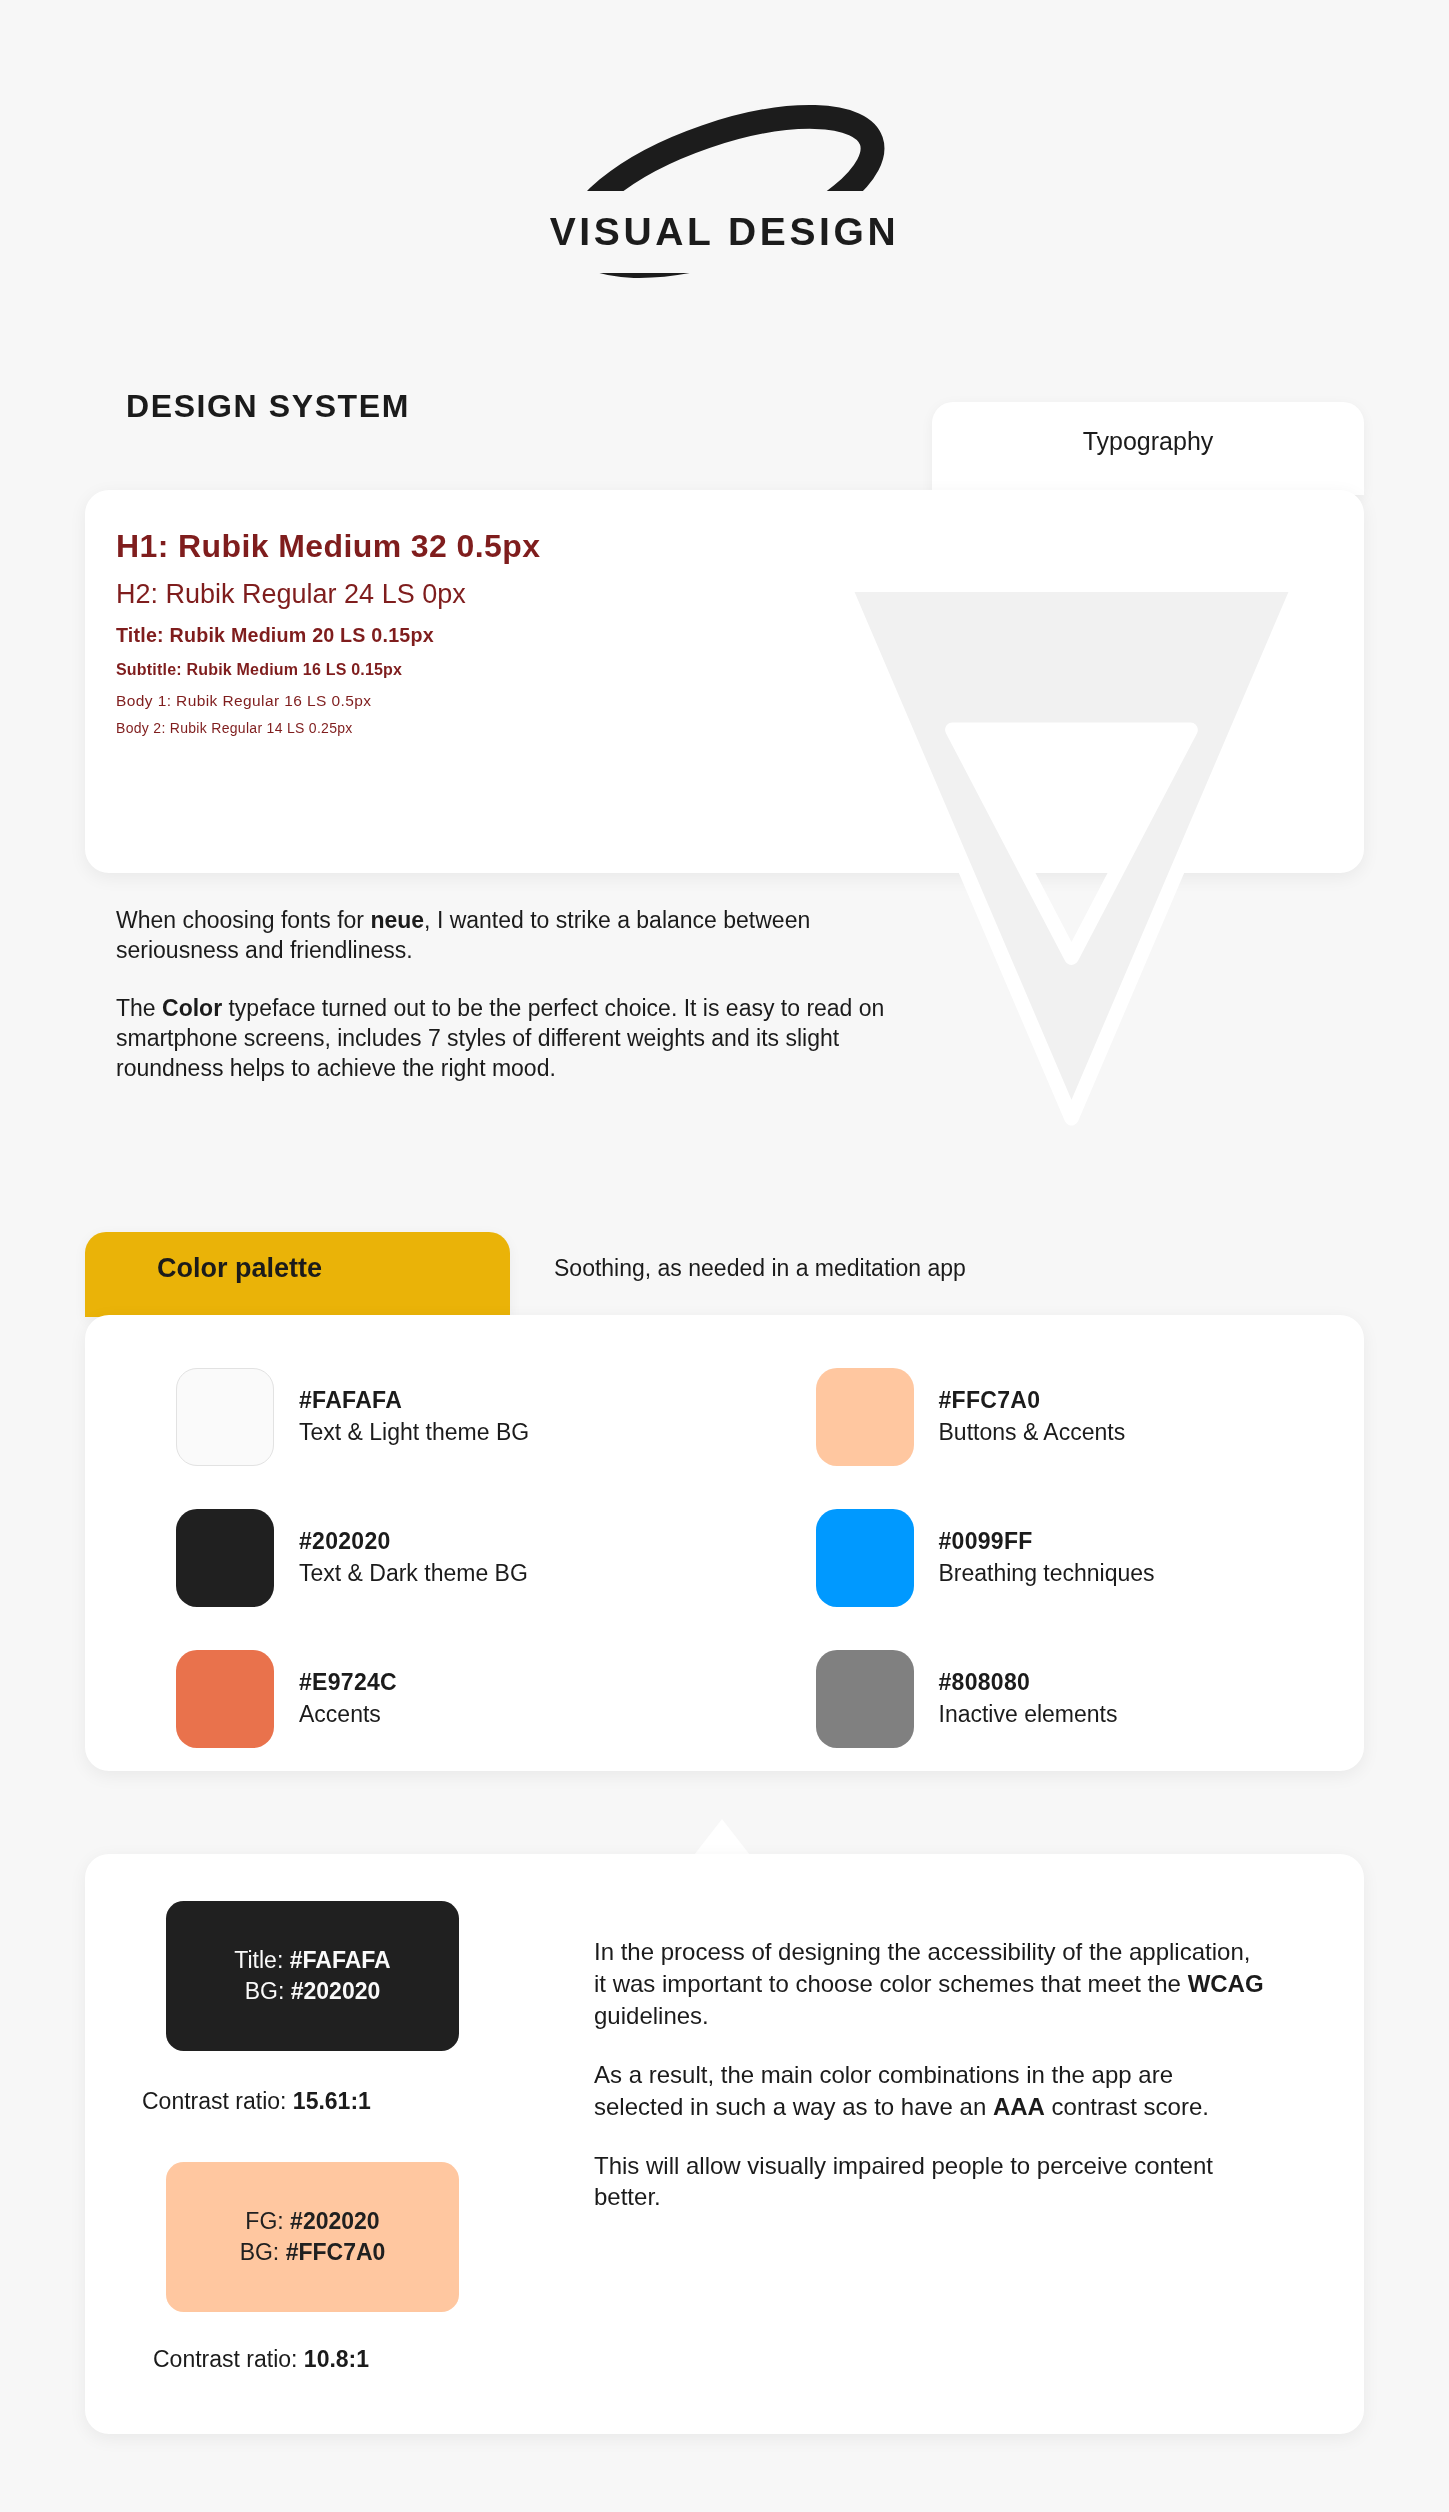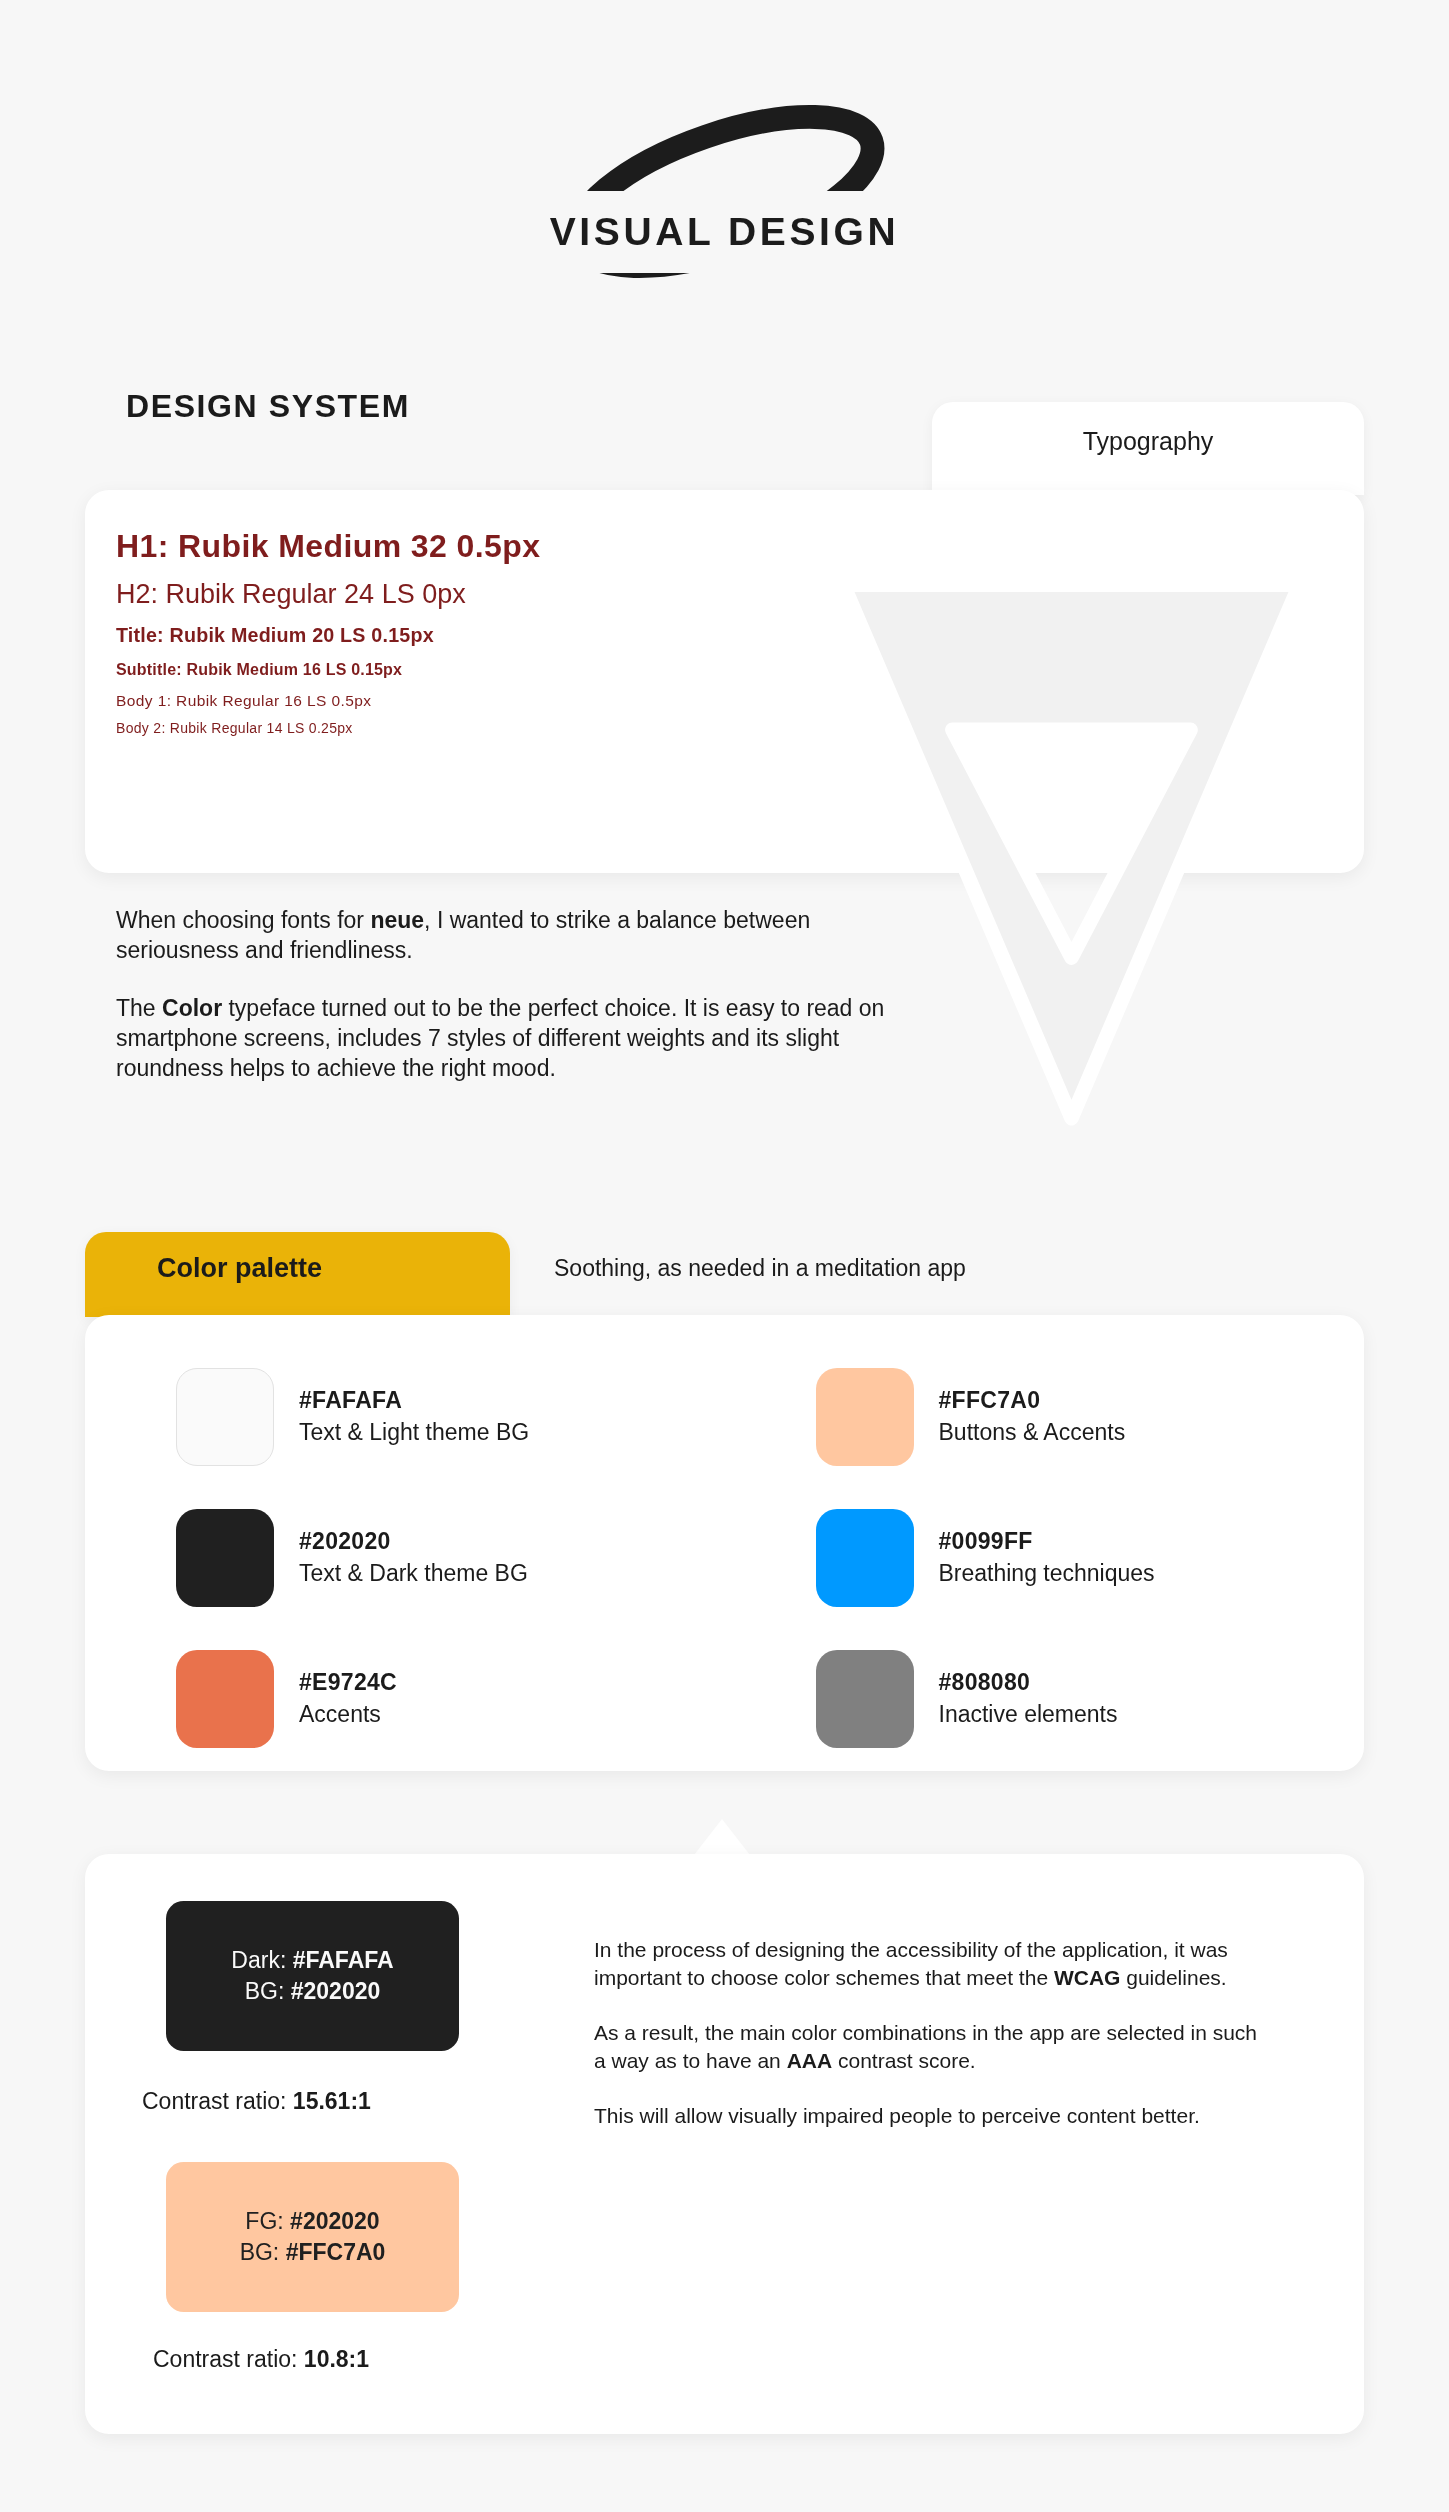--- a/index.html
+++ b/index.html
@@ -253,21 +253,21 @@
   .ratio-label b { font-weight: bold; }
   .ratio-1 { left: 142px; top: 2088px; }
   .ratio-2 { left: 153px; top: 2346px; }
   .access-text {
     position: absolute;
     left: 594px;
     top: 1936px;
     width: 673px;
   }
   .access-text p {
-    font-size: 21px;
+    font-size: 24px;
     line-height: 1.33;
     color: #1b1b1b;
     margin: 0 0 27px 0;
   }
   .access-text p b { font-weight: bold; }
 </style>
 </head>
 <body>
 
 <div class="header-wrap">
@@ -365,21 +365,21 @@
     </div>
 
   </div>
 </div>
 
 <div class="access-pointer"></div>
 <div class="access-card"></div>
 
 <div class="contrast-chip chip-dark">
   <div class="chip-line">
-    <span>Dark: </span><b>#FAFAFA</b>
+    <span>Title: </span><b>#FAFAFA</b>
   </div>
   <div class="chip-line">
     <span>BG: </span><b>#202020</b>
   </div>
 </div>
 <div class="ratio-label ratio-1">
   <span>Contrast ratio: </span><b>15.61:1</b>
 </div>
 
 <div class="contrast-chip chip-peach">

